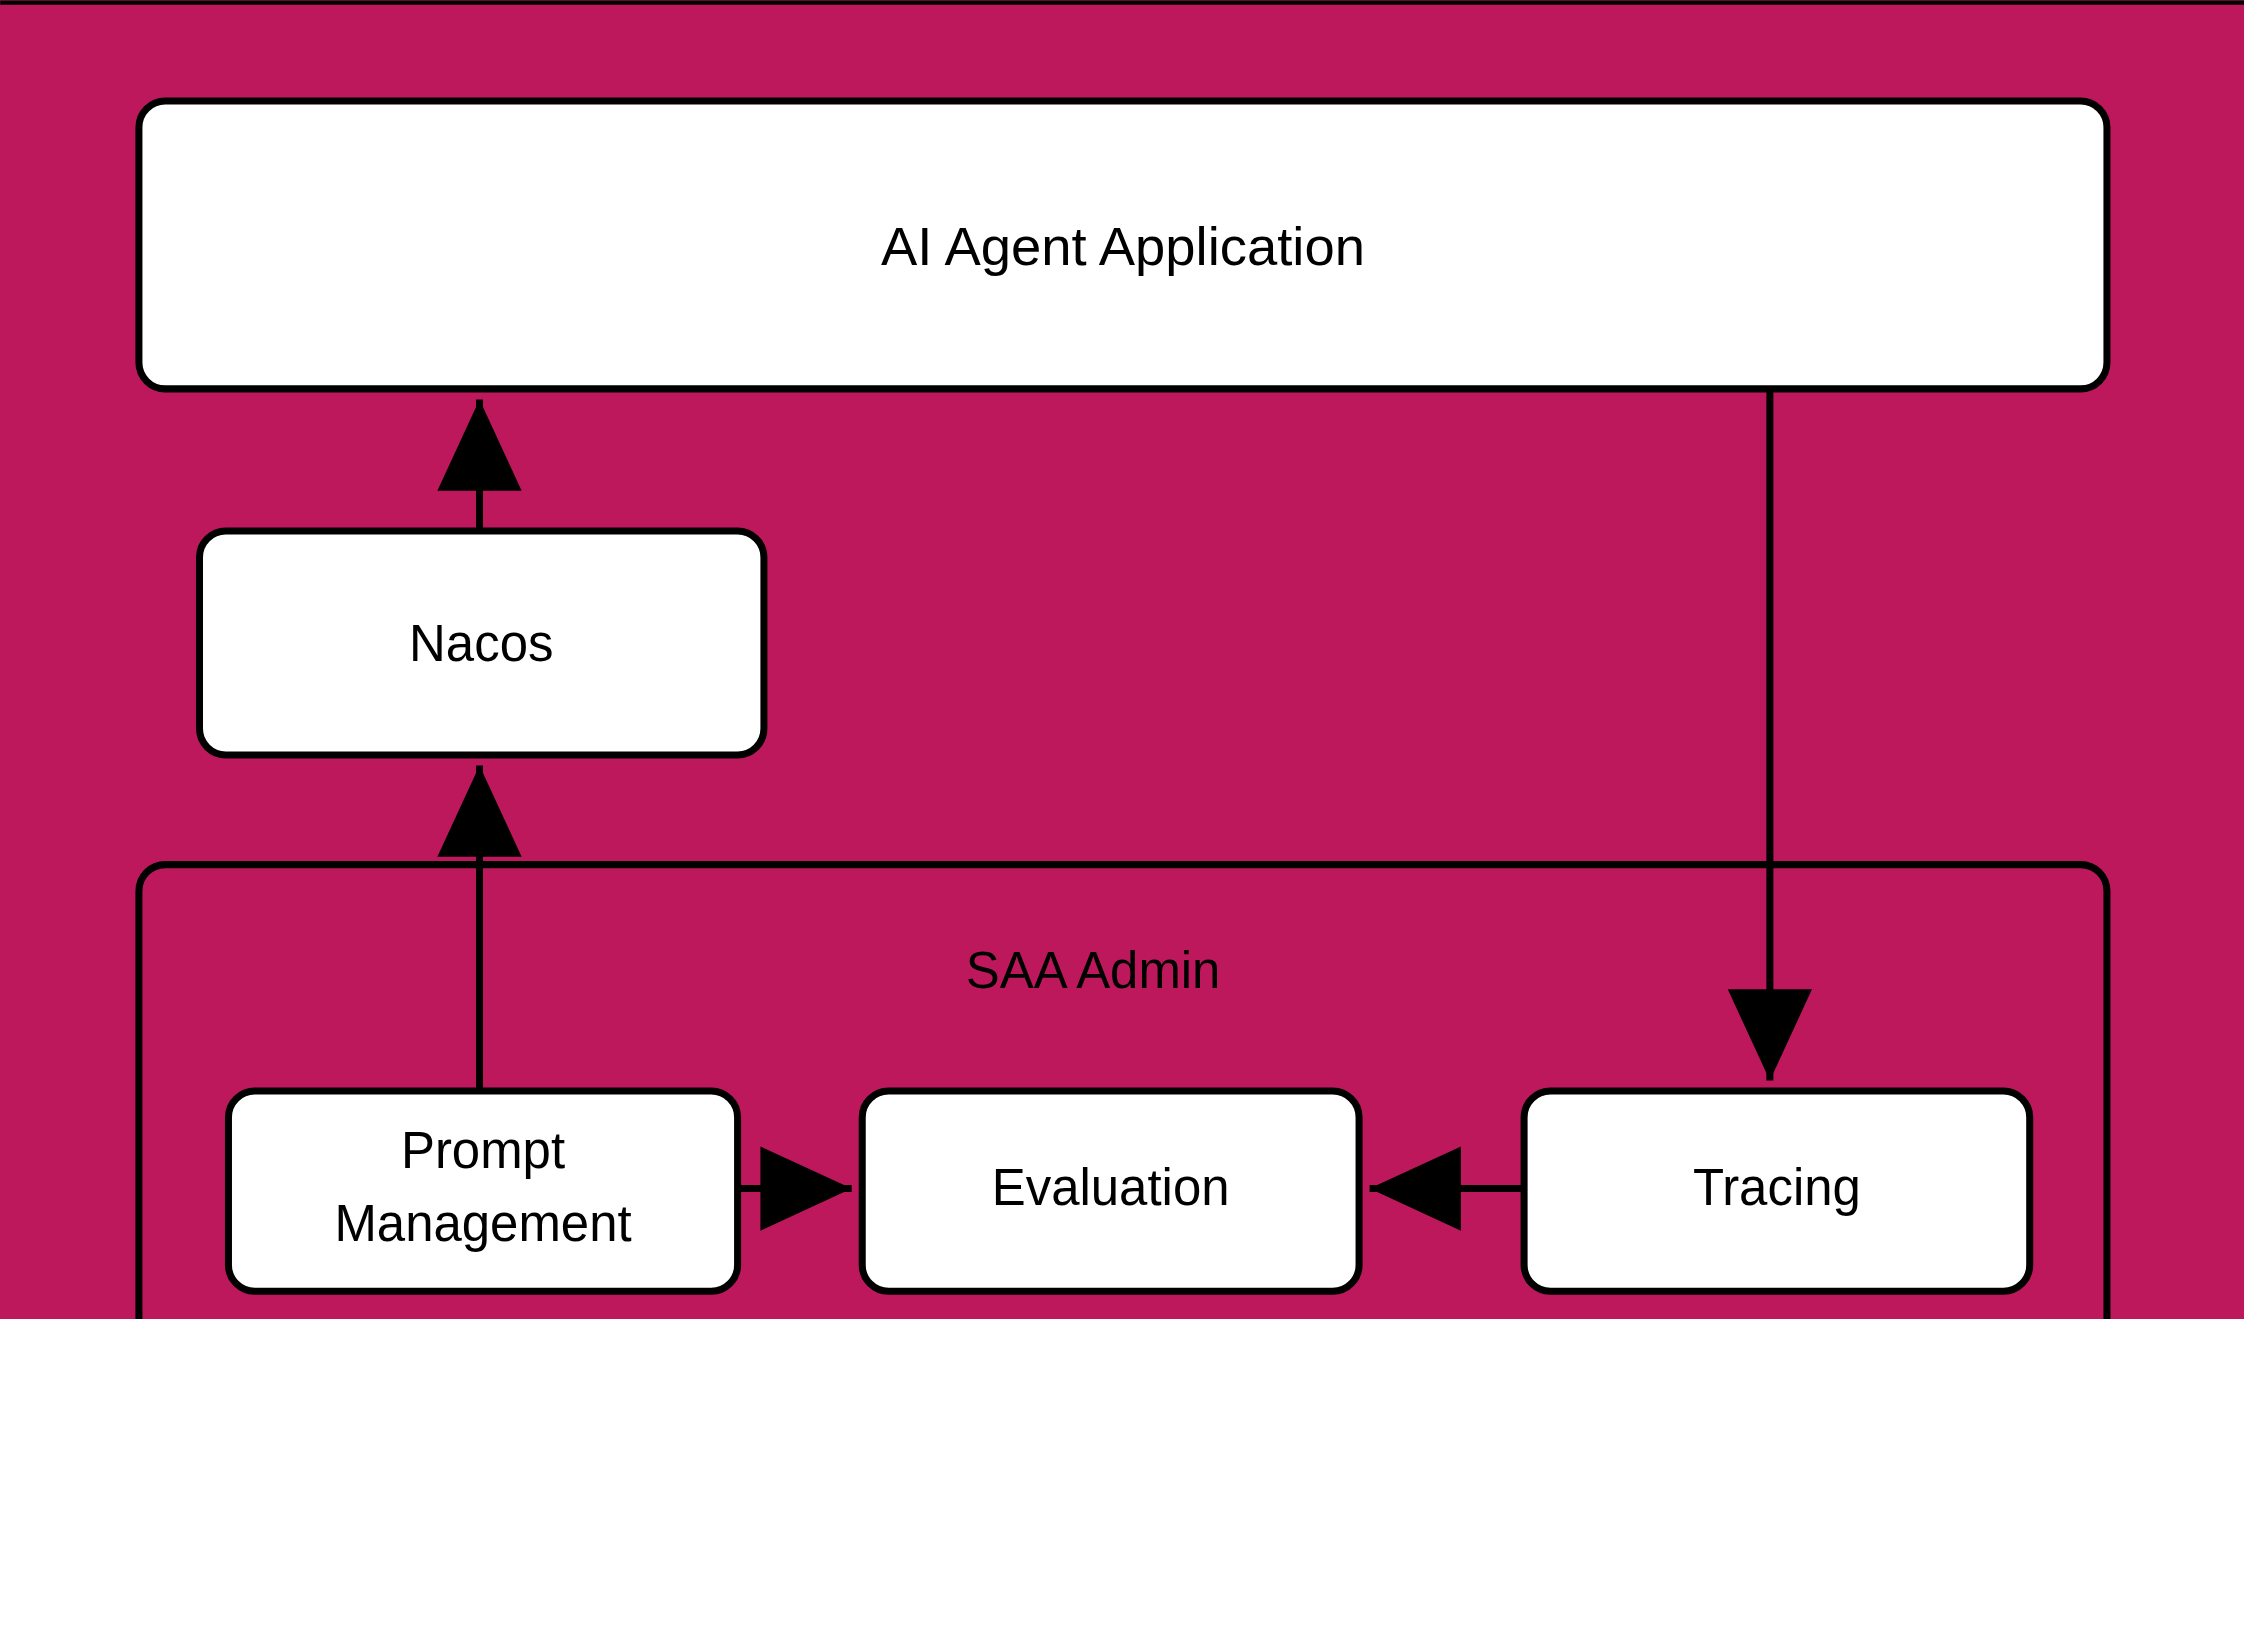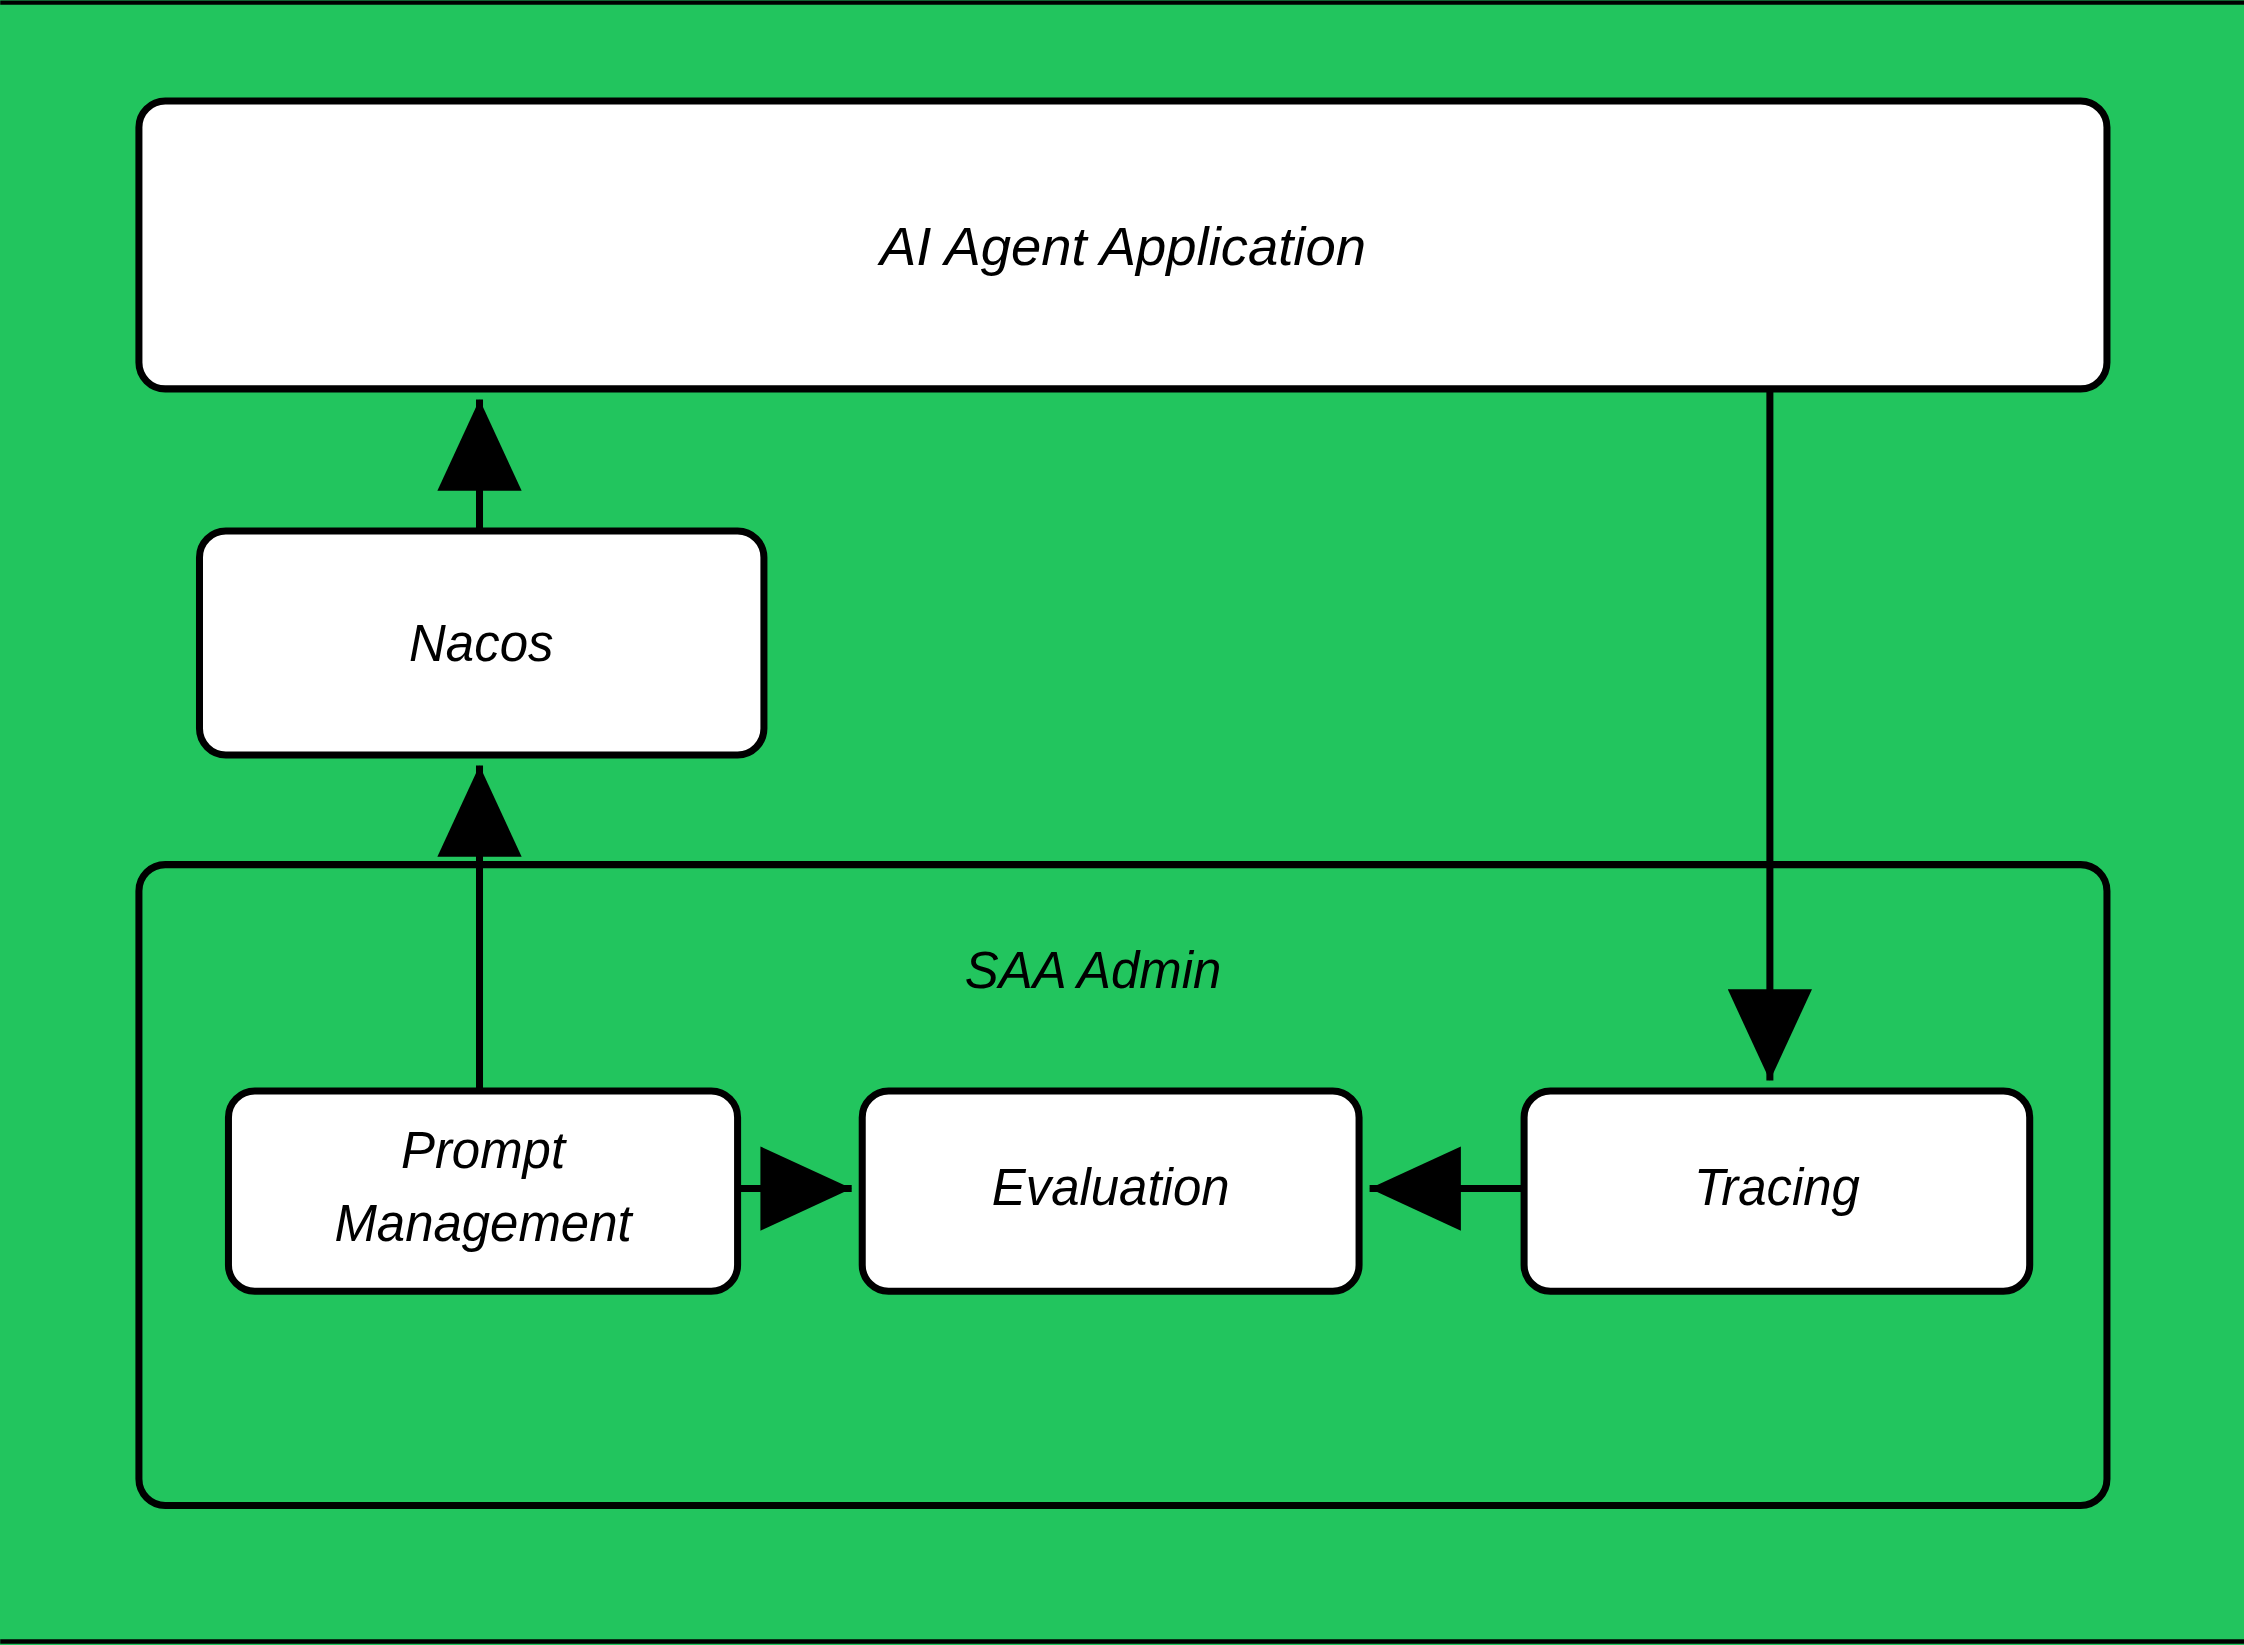--- a/index.html
+++ b/index.html
@@ -7,24 +7,23 @@
     margin: 0;
     padding: 0;
     background: #ffffff;
   }
   body {
     font-family: "Liberation Sans", sans-serif;
   }
   #stage {
     position: relative;
     width: 2245px;
-    height: 1645px;
-    background: #22c55e;
+    height: 1319px;
+    background: #be185d;
     overflow: hidden;
-    font-style: italic;
   }
   #diagram-svg {
     position: absolute;
     left: 0;
     top: 0;
     width: 2245px;
     height: 1645px;
   }
   .node-box {
     fill: #ffffff;

